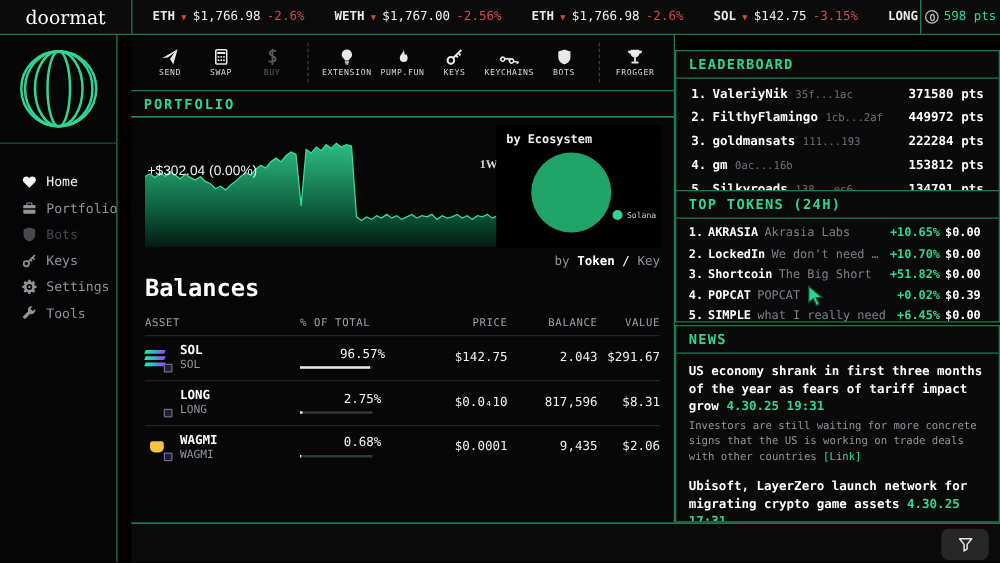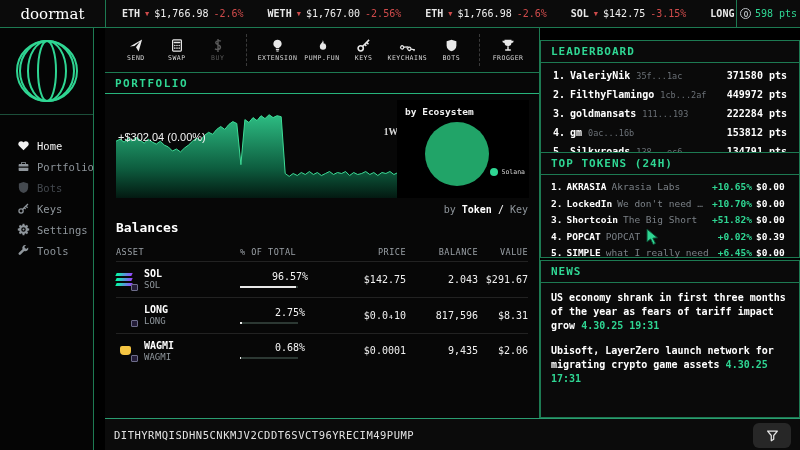--- a/index.html
+++ b/index.html
@@ -58,21 +58,21 @@
   .eco-title{font-size:9.5px;font-weight:bold;color:#f0f0f0;}
   .eco-pie{position:absolute;left:28px;top:22px;width:64px;height:64px;border-radius:50%;background:#21a468;}
   .eco-legend{position:absolute;right:4px;top:48px;display:flex;align-items:center;gap:4px;margin-top:20px;}
   .eco-dot{width:8px;height:8px;border-radius:50%;background:var(--green);}
   .eco-leg-label{font-size:6.5px;color:#cfcfcf;}
 
   .viewtoggle{position:absolute;right:11px;top:110px;font-size:10px;color:var(--gray);cursor:pointer;}
   .viewtoggle .on{color:#fff;font-weight:bold;}
   .viewtoggle .sep{color:#fff;}
 
-  .bal-title{margin-top:22px;font-size:13px;font-weight:bold;color:#fff;}
+  .bal-title{margin-top:22px;font-size:19px;font-weight:bold;color:#fff;}
   table.bal{width:100%;border-collapse:collapse;margin-top:8px;font-size:10px;}
   table.bal th{font-size:8.5px;font-weight:normal;color:#9aa0a6;letter-spacing:.5px;text-align:right;padding:4px 0;}
   table.bal th:first-child{text-align:left;}
   table.bal th.colpct{text-align:left;}
   table.bal td{padding:6px 0;border-top:1px solid #222;text-align:right;vertical-align:middle;color:#f0f0f0;}
   table.bal td:first-child{text-align:left;}
   table.bal td.cpct{text-align:center;}
   .assetcell{display:flex;align-items:center;gap:9px;}
   .aicon{position:relative;width:19px;height:19px;flex:none;}
   .aicon .chainbadge{position:absolute;right:-3px;bottom:-2px;width:7px;height:7px;background:#241d38;border:1px solid #6d6d8a;border-radius:1px;}
@@ -485,31 +485,31 @@
         <span class="tt-val">$0.00</span>
       </div>
   </div>
 </div>
 
 <div class="rbox" id="news">
   <div class="rhead">NEWS</div>
   <div class="news-items">
     <div class="news-item">
       <div class="nh"><span>US economy shrank in first three months of the year as fears of tariff impact grow</span> <span class="ndate">4.30.25 19:31</span></div>
+      <div class="nbody"><span>Investors are still waiting for more concrete signs that the US is working on trade deals with other countries</span> <span class="nlink">[Link]</span></div>
     </div>
     <div class="news-item">
       <div class="nh"><span>Ubisoft, LayerZero launch network for migrating crypto game assets</span> <span class="ndate">4.30.25 17:31</span></div>
 
     </div>
 
   </div>
 </div>
 
 <div class="bottombar">
-  <div class="addr">DITHYRMQISDHN5CNKMJV2CDDT6SVCT96YRECIM49PUMP</div>
   <div class="filterbtn">
     <svg width="13" height="13" viewBox="0 0 16 16" fill="none" stroke="#e5e5e5" stroke-width="1.5" stroke-linejoin="round">
         <path d="M2 2.5h12L9.5 8v4.5l-3 2V8z"></path>
       </svg>
   </div>
 </div>
 
 <svg class="cursor" width="16" height="18" viewBox="0 0 16 18">
   <polygon points="2,1 2,14 5.6,11 8.2,16.5 10.5,15.4 7.9,10.2 12.5,9.8" fill="#2fd693" stroke="#0a4d33" stroke-width="1"></polygon>
 </svg>

